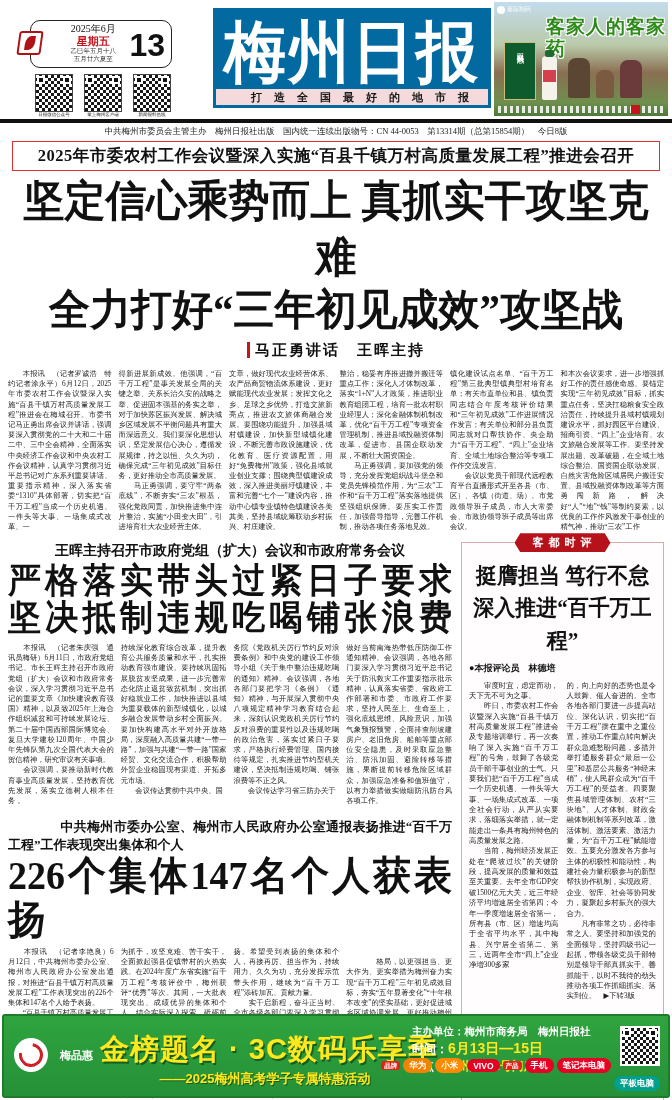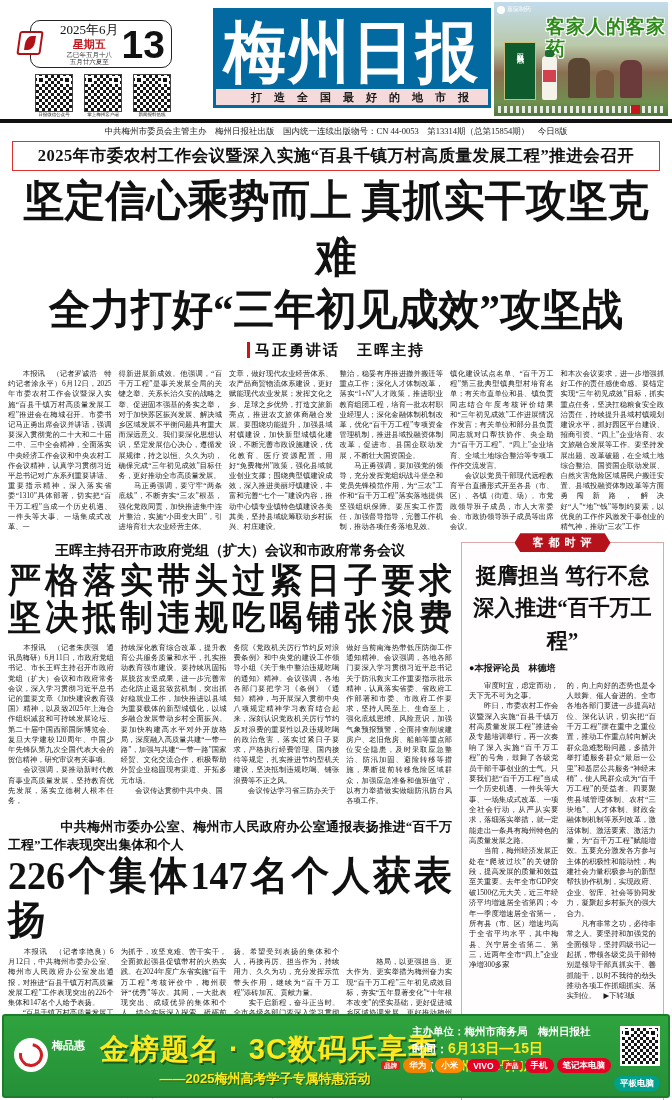--- a/index.html
+++ b/index.html
@@ -6,24 +6,24 @@
   html,body { background:#e8e8e8; }
   .page {
     position:relative; width:672px; height:1100px; margin:0 auto;
     background:#fff; overflow:hidden;
     font-family:"Liberation Serif","DejaVu Serif",serif; color:#111;
   }
   
   .date-box{ position:absolute; left:30px; top:20px; width:142px; height:48px;
     border:1.6px solid #222; border-radius:10px; display:flex; padding:2px 6px 2px 26px; }
   .date-left{ width:74px; text-align:center; line-height:1.15; }
-  .d-month{ font-size:13px; }
+  .d-month{ font-size:10px; }
   .d-week{ font-size:11px; font-weight:700; color:#c5161d; }
   .d-lunar{ font-size:6.5px; color:#333; }
-  .d-day{ flex:1; font-size:39px; font-weight:900; text-align:center; line-height:44px; font-family:"Liberation Sans",sans-serif; }
+  .d-day{ flex:1; font-size:32px; font-weight:900; text-align:center; line-height:44px; font-family:"Liberation Sans",sans-serif; }
   .logo-mark{ position:absolute; left:-13px; top:10px; width:24px; height:24px; background:#fff;
     border:2px solid #b01218; transform:skewX(-8deg); border-radius:3px; }
   .logo-mark i{ position:absolute; left:5px; top:3px; width:10px; height:14px; background:#b01218; border-radius:60% 0 60% 0; }
   .qr-row{ position:absolute; left:34px; top:74px; display:flex; gap:9px; }
   .qr-item{ width:40px; text-align:center; }
   .qr{ background-image:repeating-conic-gradient(#171717 0% 25%, #fff 25% 50%);
     background-size:6px 6px; border:1px solid #444; position:relative; }
   .qr-sm{ width:38px; height:38px; margin:0 auto; }
   .qr::before,.qr::after{ content:""; position:absolute; width:8px; height:8px; background:#111;
     box-shadow:inset 0 0 0 2px #fff, inset 0 0 0 3px #111; }
@@ -82,21 +82,21 @@
     font-size:11px; font-weight:700; letter-spacing:5px; padding:2px 14px 2px 18px;
     clip-path:polygon(6% 0,94% 0,100% 50%,94% 100%,6% 100%,0 50%); white-space:nowrap; font-family:"Liberation Sans",sans-serif; }
   .aside-title{ font-size:21px; font-weight:900; text-align:center; line-height:1.5; margin:4px 0 6px; transform:scaleY(1.05); }
   .aside-byline{ font-size:9px; font-weight:700; margin:4px 0 6px; }
   .aside-cols{ display:flex; gap:8px; }
   .aside-cols .bodycol{ font-size:7.4px; }
   
   .banner{ position:absolute; left:2px; top:1014px; width:668px; height:84px;
     background:linear-gradient(180deg,#2fa43e,#259038); border:2px solid #1d7d2d; border-radius:3px;
     font-family:"Liberation Sans",sans-serif; overflow:hidden; }
-  .bn-logo{ position:absolute; left:10px; top:22px; display:flex; gap:4px; }
+  .bn-logo{ position:absolute; left:10px; top:22px; display:flex; align-items:center; gap:12px; }
   .bn-logo .circ{ width:34px; height:34px; background:#fff; border-radius:50%; position:relative; }
   .bn-logo .circ::before{ content:""; position:absolute; inset:5px; border:3px solid #d01f25; border-radius:50%; border-top-color:transparent; transform:rotate(-35deg); }
   .bn-logo .nm{ color:#fff; font-size:11px; font-weight:700; writing-mode:horizontal-tb; }
   .bn-title{ position:absolute; left:96px; top:14px; width:330px; text-align:center;
     color:#ffe81d; font-size:29px; font-weight:900; letter-spacing:1px; white-space:nowrap;
     text-shadow:1.5px 1.5px 0 #135c1e; }
   .bn-sub{ position:absolute; left:96px; top:54px; width:330px; text-align:center;
     color:#ffe81d; font-size:13px; font-weight:700; text-shadow:1px 1px 0 #135c1e; }
   .bn-info{ position:absolute; right:56px; top:8px; width:200px; color:#fff; font-weight:700; text-align:left; }
   .bn-info .l1{ font-size:10.5px; line-height:1.5; }

